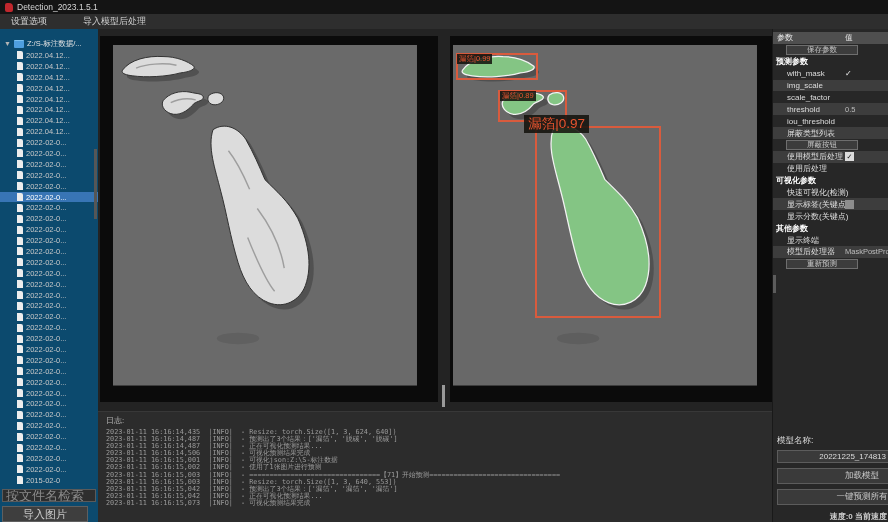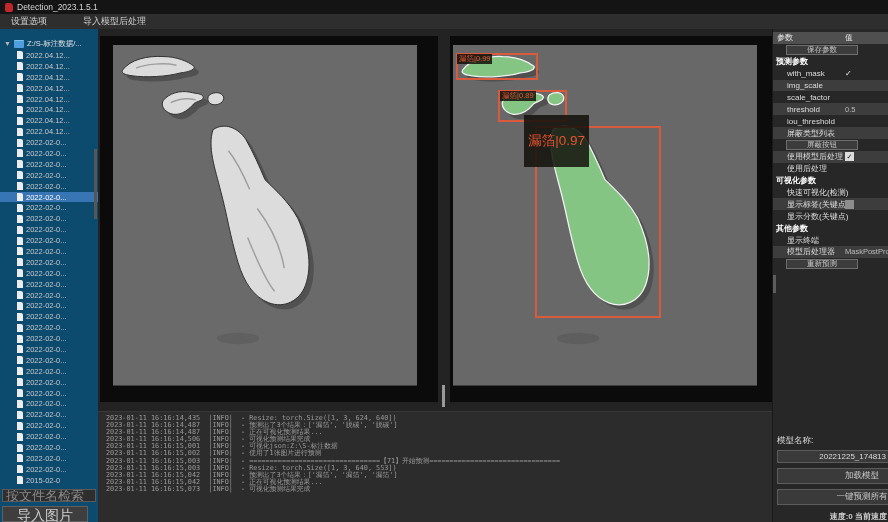--- a/index.html
+++ b/index.html
@@ -25,37 +25,37 @@
   .file-row { display:flex; align-items:center; gap:3px; height:10.9px; padding-left:17px; white-space:nowrap; }
   .file-row.selected { background:#3875b5; }
   .doc { width:6px; height:8px; background:#ededed; border-radius:0 2px 0 0; flex:0 0 auto; }
   .file-label { font-size:7.5px; color:#c9c9c9; }
   .file-row.selected .file-label { color:#fff; }
   .tree-scroll { position:absolute; right:1px; top:120px; width:3px; height:70px; background:#565656; }
   .search { height:13px; margin:3px 2px 2px 2px; background:#2e2e2e; border:1px solid #5a5a5a;
             color:#bbb; font-size:13px; padding:0 3px; font-family:"Liberation Sans",sans-serif; }
   .search::placeholder { color:#8a8a8a; }
   .import-btn { height:16px; margin:2px 10px 0 2px; background:#3e3e3e; border:1px solid #5f5f5f;
-                color:#cccccc; font-size:14px; font-family:"Liberation Sans",sans-serif; }
+                color:#cccccc; font-size:11px; font-family:"Liberation Sans",sans-serif; }
 
   
   .center { flex:1; display:flex; flex-direction:column; min-width:0; }
   .viewer { height:382px; background:#232323; position:relative; }
   .ipanel { position:absolute; background:#0b0b0b; }
   .ipanel.left { left:2px; top:7px; width:338px; height:366px; }
   .ipanel.right { left:352px; top:7px; width:322px; height:366px; }
   .imgwrap { position:absolute; width:304px; height:354px; }
   .ipanel.left  .imgwrap { left:13px; top:9px; }
   .ipanel.right .imgwrap { left:3px; top:9px; }
   .imgwrap svg { position:absolute; inset:0; }
   .overlay { position:absolute; inset:0; }
   .detbox { position:absolute; border:2px solid #d95b3d; }
   .detlabel { position:absolute; background:rgba(18,16,10,0.85); color:#e8542f;
               font-size:7.5px; line-height:10px; padding:0 2px; white-space:nowrap; }
-  .detlabel.large { font-size:13.5px; line-height:18px; padding:17px 4px; }
+  .detlabel.large { font-size:13.5px; line-height:18px; padding:0 4px; }
   .splitter { position:absolute; left:344px; top:356px; width:3px; height:22px; background:#9a9a9a; }
 
   .log { flex:1; background:#2c2c2c; padding:3px 0 0 8px; overflow:hidden; border-top:1px solid #383838; }
   .log-title { font-size:8px; color:#b5b5b5; margin-bottom:3px; }
   .log-line { font-family:"DejaVu Sans Mono", monospace; font-size:6.8px; line-height:7.1px;
               color:#9b9b9b; white-space:pre; }
 
   
   .rightpanel { width:116px; background:#272727; position:relative; overflow:hidden; border-left:1px solid #191919; }
   .ptable { padding-top:3px; }
@@ -332,20 +332,21 @@
               <div class="detbox" style="left: 26.9%; top: 22.9%; width: 41.5%; height: 54.2%; border-color: rgb(217, 91, 61);"></div>
               <div class="detlabel large" style="left: 23.4%; top: 19.8%;">漏箔|0.97</div>
             </div>
         </div>
       </div>
 
       <div class="splitter"></div>
     </div>
 
     <div class="log">
+      <div class="log-title">日志:</div>
       <div>
           <div class="log-line">2023-01-11 16:16:14,435  |INFO|  - Resize: torch.Size([1, 3, 624, 640])</div>
           <div class="log-line">2023-01-11 16:16:14,487  |INFO|  - 预测出了3个结果：['漏箔', '脱碳', '脱碳']</div>
           <div class="log-line">2023-01-11 16:16:14,487  |INFO|  - 正在可视化预测结果...</div>
           <div class="log-line">2023-01-11 16:16:14,506  |INFO|  - 可视化预测结果完成</div>
           <div class="log-line">2023-01-11 16:16:15,001  |INFO|  - 可视化json:Z:\S-标注数据</div>
           <div class="log-line">2023-01-11 16:16:15,002  |INFO|  - 使用了1张图片进行预测</div>
           <div class="log-line">2023-01-11 16:16:15,003  |INFO|  - ================================【71】开始预测================================</div>
           <div class="log-line">2023-01-11 16:16:15,003  |INFO|  - Resize: torch.Size([1, 3, 640, 553])</div>
           <div class="log-line">2023-01-11 16:16:15,042  |INFO|  - 预测出了3个结果：['漏箔', '漏箔', '漏箔']</div>

